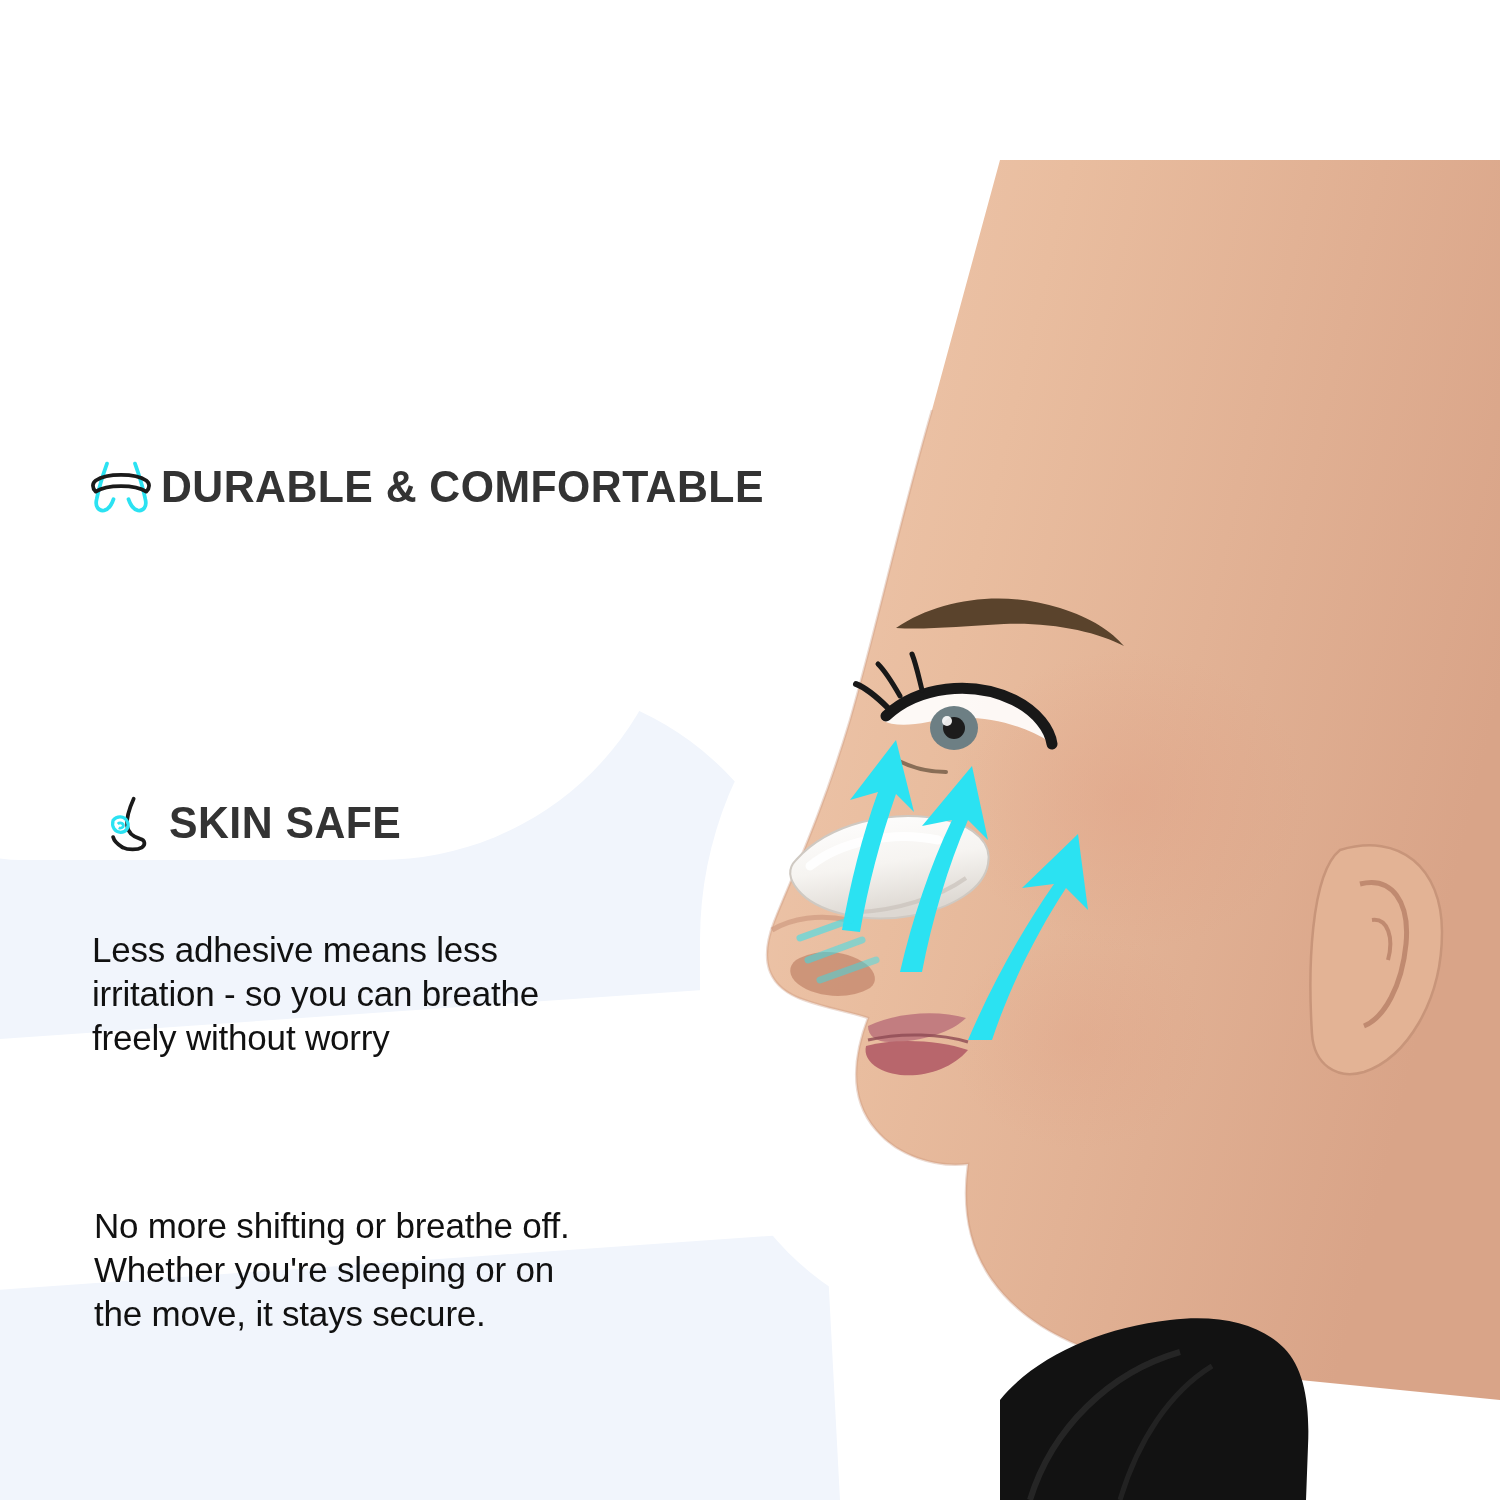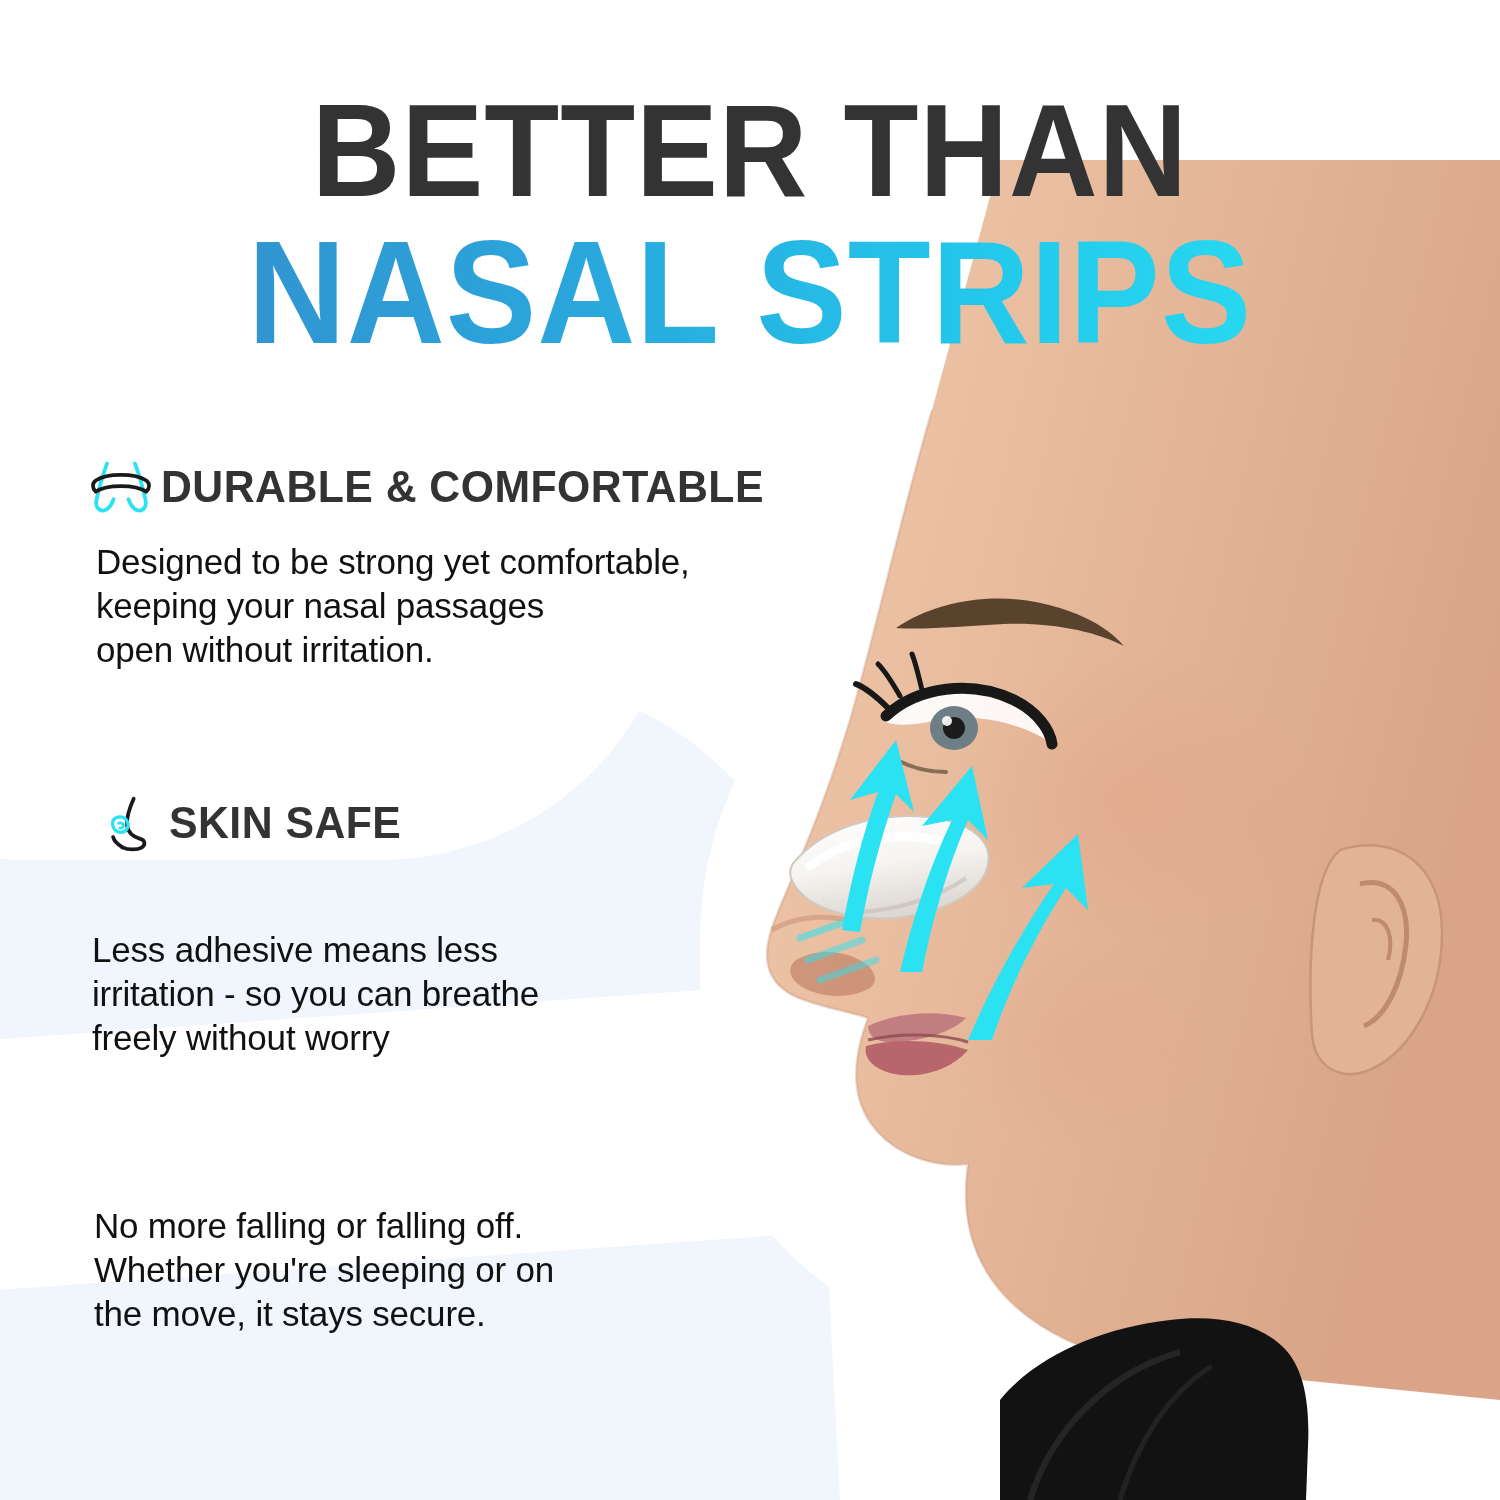--- a/index.html
+++ b/index.html
@@ -286,54 +286,47 @@
 
     <g>
       <path d="M300 1340 L300 1240 C336 1196 400 1168 470 1160
                C520 1154 560 1164 584 1188 C604 1208 610 1244 608 1286
                L606 1340 Z" fill="#121212"></path>
       <path d="M330 1340 C352 1268 410 1212 480 1192" stroke="#2a2a2a" stroke-width="6" fill="none" opacity="0.8"></path>
       <path d="M420 1340 C438 1280 470 1232 512 1206" stroke="#2a2a2a" stroke-width="5" fill="none" opacity="0.7"></path>
     </g>
   </svg>
 
-  <div class="headline">
-    <span class="line1">BETTER THAN</span>
-    <span class="line2">NASAL STRIPS</span>
-  </div>
 
   <div class="feature" id="feature-0">
     <div class="feature-head">
       <svg class="feature-icon" viewBox="0 0 70 62">
         <path d="M20 6 C15 20 11 34 9 44 C7 52 11 57 17 56 C22 55 25 50 27 44" fill="none" stroke="#2be2f2" stroke-width="4" stroke-linecap="round"></path>
         <path d="M50 6 C55 20 59 34 61 44 C63 52 59 57 53 56 C48 55 45 50 43 44" fill="none" stroke="#2be2f2" stroke-width="4" stroke-linecap="round"></path>
         <path d="M8 24 C20 16 50 16 62 24 C66 27 66 32 62 36 C50 28 20 28 8 36 C4 32 4 27 8 24 Z" fill="none" stroke="#1a1a1a" stroke-width="4" stroke-linejoin="round"></path>
       </svg>
       <div class="feature-title">DURABLE &amp; COMFORTABLE</div>
     </div>
-    <div class="feature-body">Designed to be strong yet comfortable,
-keeping your nasal passages
-open without irritation.</div>
   </div>
 
   <div class="feature" id="feature-1">
     <div class="feature-head">
       <svg class="feature-icon" viewBox="0 0 58 62">
         <path d="M34 5 C29 16 26 26 27 34 C28 42 34 46 41 48
                  C46 49 47 54 43 57 C38 60 28 60 22 57" fill="none" stroke="#1a1a1a" stroke-width="4" stroke-linecap="round"></path>
         <path d="M22 57 C17 54 13 50 12 46" fill="none" stroke="#1a1a1a" stroke-width="4" stroke-linecap="round"></path>
         <path d="M12 28 C16 23 24 23 27 29 C30 35 26 41 20 41 C14 41 10 35 12 28 Z" fill="none" stroke="#2be2f2" stroke-width="3.5" stroke-linejoin="round"></path>
         <path d="M17 32 C19 30 23 31 23 34 C23 36 20 37 18 36" fill="none" stroke="#2be2f2" stroke-width="3"></path>
       </svg>
       <div class="feature-title">SKIN SAFE</div>
     </div>
     <div class="feature-body">Less adhesive means less
 irritation - so you can breathe
 freely without worry</div>
   </div>
 
   <div class="feature" id="feature-2">
-    <div class="feature-body">No more falling or falling off.
+    <div class="feature-body">No more shifting or breathe off.
 Whether you're sleeping or on
 the move, it stays secure.</div>
   </div>
 
 </div>
 
 </body></html>

